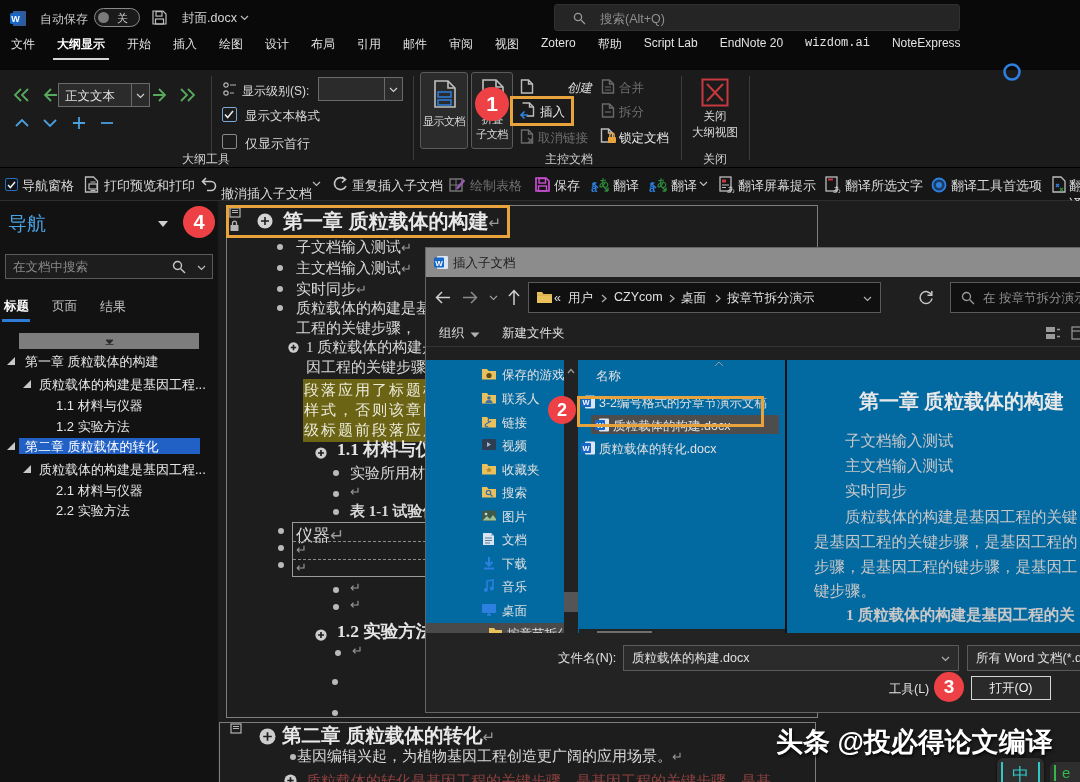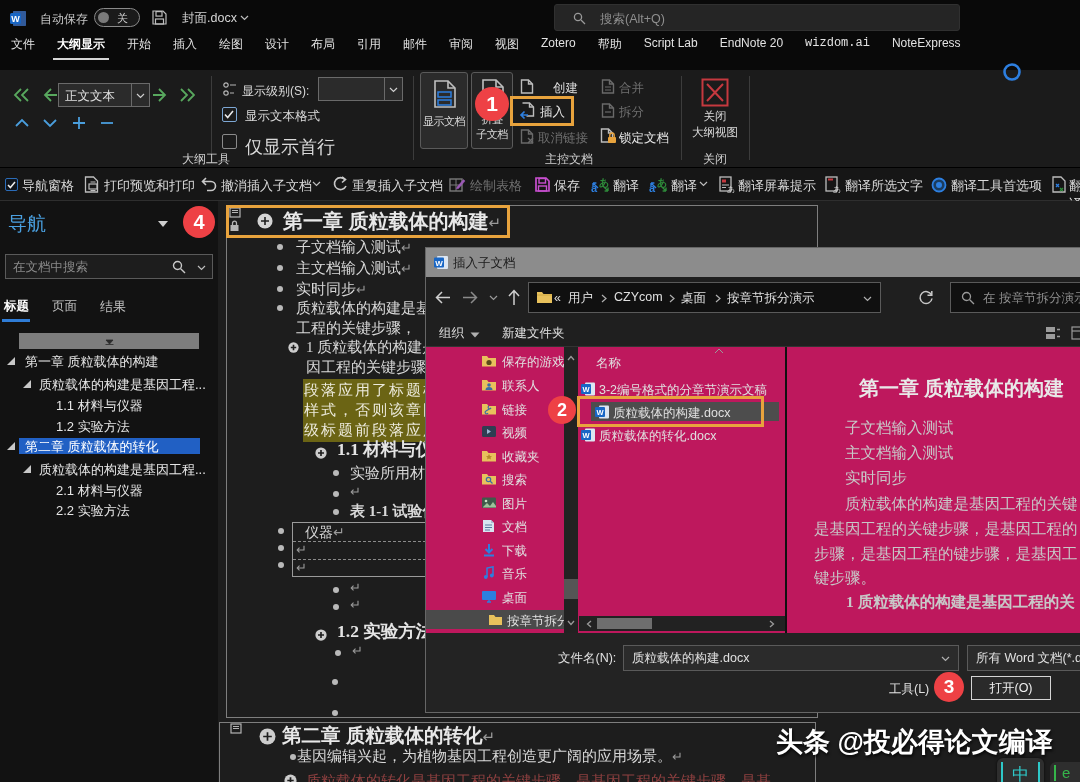--- a/index.html
+++ b/index.html
@@ -117,21 +117,21 @@
           <path d="M1 1 l3.5 3.5 L8 1" stroke="#cfcfcf" stroke-width="1.2" fill="none"></path>
         </svg>
   </div>
   <div class="abs" style="left:222px;top:37px;width:15px;height:15px;border:1.5px solid #7da7d4;border-radius:2px;background:#1b1b1b;">
     <svg class="abs" style="left:1px;top:2px;" width="10" height="9" viewBox="0 0 10 9">
           <path d="M1 4.5 L3.7 7.5 L9 1" stroke="#e8e8e8" stroke-width="1.6" fill="none"></path>
         </svg>
   </div>
   <div class="abs" style="left:245px;top:38px;font-size:12.5px;color:#dadada;">显示文本格式</div>
   <div class="abs" style="left:222px;top:64px;width:15px;height:15px;border:1.5px solid #8a8a8a;border-radius:2px;background:#1b1b1b;"></div>
-  <div class="abs" style="left:245px;top:65px;font-size:18px;color:#dadada;">仅显示首行</div>
+  <div class="abs" style="left:245px;top:65px;font-size:13px;color:#dadada;">仅显示首行</div>
   <div class="abs" style="left:160px;top:81px;width:92px;height:14px;font-size:12px;color:#cfcfcf;text-align:center;">大纲工具</div>
 
   <div class="abs" style="left:420px;top:2px;width:48px;height:77px;border:1px solid #5a5a5a;border-radius:3px;background:#2b2b2b;">
     <svg class="abs" style="left:12px;top:7px;" width="24" height="28" viewBox="0 0 24 28">
       <path d="M2 1 h13 l7 7 v19 h-20 z" fill="none" stroke="#c0c0c0" stroke-width="1.6"></path>
       <path d="M15 1 v7 h7" fill="none" stroke="#c0c0c0" stroke-width="1.6"></path>
       <rect x="5" y="12" width="13" height="5" fill="none" stroke="#2d7fe0" stroke-width="1.5"></rect>
       <rect x="5" y="20" width="13" height="5" fill="none" stroke="#2d7fe0" stroke-width="1.5"></rect>
     </svg>
     <div class="abs" style="left:0;top:41px;width:100%;font-size:11px;color:#dadada;text-align:center;white-space:nowrap;letter-spacing:-0.5px;">显示文档</div>
@@ -140,21 +140,21 @@
     <svg class="abs" style="left:9px;top:6px;" width="24" height="28" viewBox="0 0 24 28">
       <path d="M2 1 h13 l7 7 v19 h-20 z" fill="none" stroke="#c0c0c0" stroke-width="1.6"></path>
       <path d="M15 1 v7 h7" fill="none" stroke="#c0c0c0" stroke-width="1.6"></path>
     </svg>
     <div class="abs" style="left:0;top:39px;width:100%;font-size:11px;color:#dadada;text-align:center;line-height:15px;white-space:nowrap;letter-spacing:-0.5px;">折叠<br>子文档</div>
   </div>
 
   <svg class="abs" style="left:520px;top:9px;" width="14" height="15" viewBox="0 0 14 15">
         <path d="M1.5 1 h7 l4 4 v9 h-11 z M8.5 1 v4 h4" fill="none" stroke="#bdbdbd" stroke-width="1.4"></path>
       </svg>
-  <div class="abs" style="left:553px;top:10px;font-size:12.5px;color:#dadada;">创建</div>
+  <div class="abs" style="left:567px;top:10px;font-size:12.5px;color:#dadada;font-style:italic;">创建</div>
   <svg class="abs" style="left:519px;top:32px;" width="17" height="19" viewBox="0 0 17 19">
     <path d="M3.5 1 h7 l4 4 v9 h-7" fill="none" stroke="#bdbdbd" stroke-width="1.4"></path>
     <path d="M10.5 1 v4 h4" fill="none" stroke="#bdbdbd" stroke-width="1.4"></path>
     <path d="M9 13 H2 M5.5 9.5 L2 13 L5.5 16.5" fill="none" stroke="#2d7fe0" stroke-width="1.7"></path>
   </svg>
   <div class="abs" style="left:540px;top:34px;font-size:12.5px;color:#e8e8e8;">插入</div>
   <svg class="abs" style="left:520px;top:59px;" width="16" height="16" viewBox="0 0 16 16">
     <path d="M1.5 1 h7 l4 4 v9 h-11 z M8.5 1 v4 h4" fill="none" stroke="#6a6a6a" stroke-width="1.4"></path>
     <path d="M8 9 l5 5 M13 9 l-5 5" stroke="#6a6a6a" stroke-width="1.4"></path>
   </svg>
@@ -195,21 +195,21 @@
   <div class="abs" style="left:22px;top:9px;">导航窗格</div>
   <svg class="abs" style="left:84px;top:8px;" width="16" height="17" viewBox="0 0 16 17">
     <path d="M1.5 1 h8 l4 4 v11 h-12 z" fill="none" stroke="#bdbdbd" stroke-width="1.3"></path>
     <rect x="5" y="8" width="8" height="5" fill="none" stroke="#bdbdbd" stroke-width="1.2"></rect>
     <path d="M6.5 6 h5 M6.5 14.5 h5" stroke="#bdbdbd" stroke-width="1.2"></path>
   </svg>
   <div class="abs" style="left:104px;top:9px;">打印预览和打印</div>
   <svg class="abs" style="left:201px;top:9px;" width="16" height="15" viewBox="0 0 16 15">
     <path d="M5 1 L1.5 4.5 L5 8 M1.5 4.5 H10 a4.5 4.5 0 0 1 0 9 H6" fill="none" stroke="#c8c8c8" stroke-width="1.6"></path>
   </svg>
-  <div class="abs" style="left:221px;top:9px;">撤消插入子文档</div>
+  <div class="abs" style="left:221px;top:17px;">撤消插入子文档</div>
   <svg class="abs" style="left:312px;top:13px;" width="9" height="6" viewBox="0 0 9 6">
         <path d="M1 1 l3.5 3.5 L8 1" stroke="#bdbdbd" stroke-width="1.2" fill="none"></path>
       </svg>
   <svg class="abs" style="left:331px;top:8px;" width="17" height="17" viewBox="0 0 17 17">
     <path d="M11 0.8 L14.5 3.6 L11 6.5" fill="none" stroke="#c8c8c8" stroke-width="1.6"></path>
     <path d="M14 3.6 A6 6 0 1 0 15 10" fill="none" stroke="#c8c8c8" stroke-width="1.6"></path>
   </svg>
   <div class="abs" style="left:352px;top:9px;">重复插入子文档</div>
   <svg class="abs" style="left:449px;top:9px;" width="17" height="16" viewBox="0 0 17 16">
     <rect x="1" y="2" width="12" height="12" fill="none" stroke="#7a7a7a" stroke-width="1.4"></rect>
@@ -356,21 +356,21 @@
       </svg>
   <div class="abs serif" style="left:119px;top:236px;font-size:17.5px;font-weight:bold;color:#e4e4e4;white-space:nowrap;">1.1 材料与仪器<span style="font-weight:normal;font-size:13px;color:#9a9a9a;">↵</span></div>
   <div class="abs" style="left:115px;top:269px;width:6px;height:6px;border-radius:50%;background:#b9b9b9;"></div>
   <div class="abs serif" style="left:132px;top:263px;font-size:15px;color:#d8d8d8;white-space:nowrap;">实验所用材料与仪器见下表，实验所用材料与仪器见下表</div>
   <div class="abs" style="left:115px;top:290px;width:6px;height:6px;border-radius:50%;background:#b9b9b9;"></div>
   <div class="abs serif" style="left:132px;top:283px;font-size:13px;color:#9a9a9a;">↵</div>
   <div class="abs" style="left:115px;top:308px;width:6px;height:6px;border-radius:50%;background:#b9b9b9;"></div>
   <div class="abs serif" style="left:132px;top:301px;font-size:15px;font-weight:bold;color:#d8d8d8;white-space:nowrap;">表 1-1 试验仪器和设备清单</div>
 
   <div class="abs" style="left:74px;top:321px;width:510px;height:55px;border:1px solid #9a9a9a;">
-    <div class="abs serif" style="left:12px;top:1px;font-size:14px;color:#d8d8d8;white-space:nowrap;">仪器<span style="color:#9a9a9a;">↵</span></div>
+    <div class="abs serif" style="left:3px;top:1px;font-size:17px;color:#d8d8d8;white-space:nowrap;">仪器<span style="color:#9a9a9a;">↵</span></div>
     <div class="abs" style="left:0;top:18px;width:100%;border-top:1px dashed #8a8a8a;"></div>
     <div class="abs serif" style="left:3px;top:19px;font-size:13px;color:#9a9a9a;">↵</div>
     <div class="abs" style="left:0;top:36px;width:100%;border-top:1px dashed #8a8a8a;"></div>
     <div class="abs serif" style="left:3px;top:37px;font-size:13px;color:#9a9a9a;">↵</div>
   </div>
   <div class="abs" style="left:60px;top:327px;width:6px;height:6px;border-radius:50%;background:#b9b9b9;"></div>
   <div class="abs" style="left:60px;top:344px;width:6px;height:6px;border-radius:50%;background:#b9b9b9;"></div>
   <div class="abs" style="left:60px;top:361px;width:6px;height:6px;border-radius:50%;background:#b9b9b9;"></div>
   <div class="abs" style="left:115px;top:386px;width:6px;height:6px;border-radius:50%;background:#b9b9b9;"></div>
   <div class="abs serif" style="left:132px;top:379px;font-size:13px;color:#9a9a9a;">↵</div>
@@ -478,21 +478,21 @@
           <rect x="1" y="8" width="9" height="5" fill="#9a9a9a"></rect>
           <path d="M12 3.5 h3 M12 10.5 h3" stroke="#9a9a9a" stroke-width="1.5"></path>
         </svg>
     <svg class="abs" style="left:645px;top:7px;" width="14" height="14" viewBox="0 0 14 14">
           <rect x="1" y="1" width="12" height="12" fill="none" stroke="#9a9a9a" stroke-width="1.2"></rect>
           <path d="M1 5 h12" stroke="#9a9a9a" stroke-width="1.2"></path>
         </svg>
   </div>
 
   <div class="abs" style="left:0;top:98px;width:655px;height:1px;background:#333;"></div>
-  <div class="abs" id="dlgcontent" style="left:0;top:99px;width:655px;height:286px;background:#be185d;">
+  <div class="abs" id="dlgcontent" style="left:0;top:112px;width:655px;height:286px;background:#0369a1;">
 
     <div class="abs" id="dlgsidebar" style="left:0;top:0;width:153px;height:286px;overflow:hidden;font-size:12.5px;color:#e0e0e0;">
       <svg class="abs" style="left:55px;top:7px;" width="16" height="13" viewBox="0 0 16 13">
             <path d="M1 2 h5 l1.5 2 H15 v8.5 H1 z" fill="#e8c15c"></path>
             <circle cx="8" cy="8.5" r="2.6" fill="#5a4a1a"></circle>
           </svg>
       <div class="abs" style="left:76px;top:7px;white-space:nowrap;">保存的游戏</div>
       <svg class="abs" style="left:55px;top:31px;" width="16" height="13" viewBox="0 0 16 13">
             <path d="M1 2 h5 l1.5 2 H15 v8.5 H1 z" fill="#e8c15c"></path>
             <circle cx="8" cy="7" r="1.8" fill="#3a6ea5"></circle>

